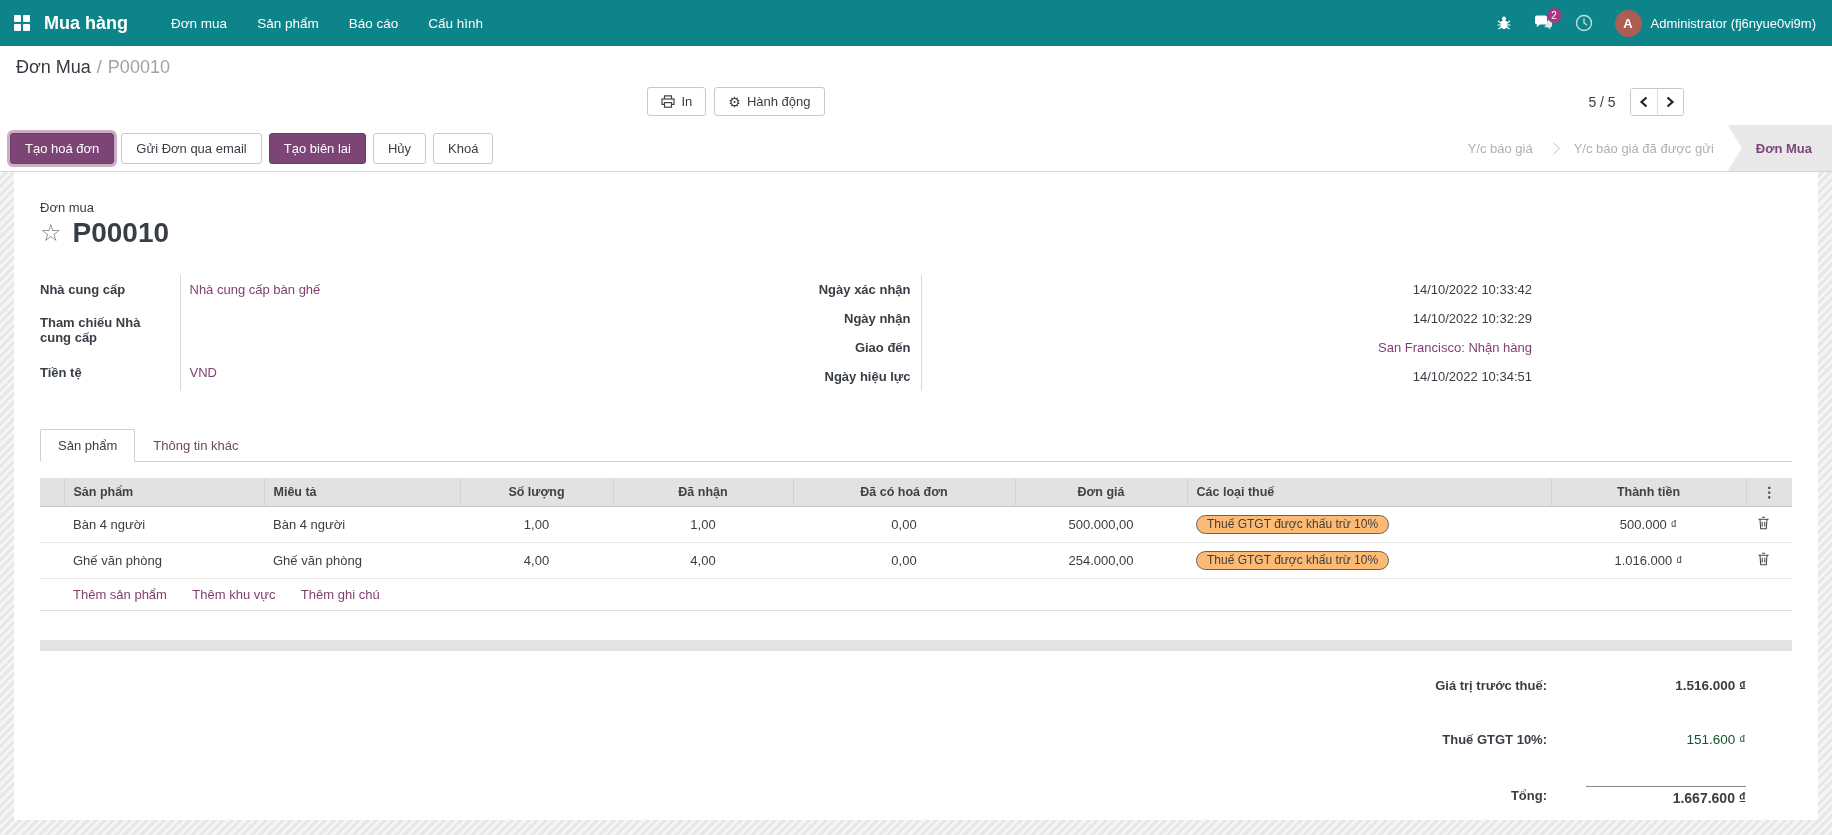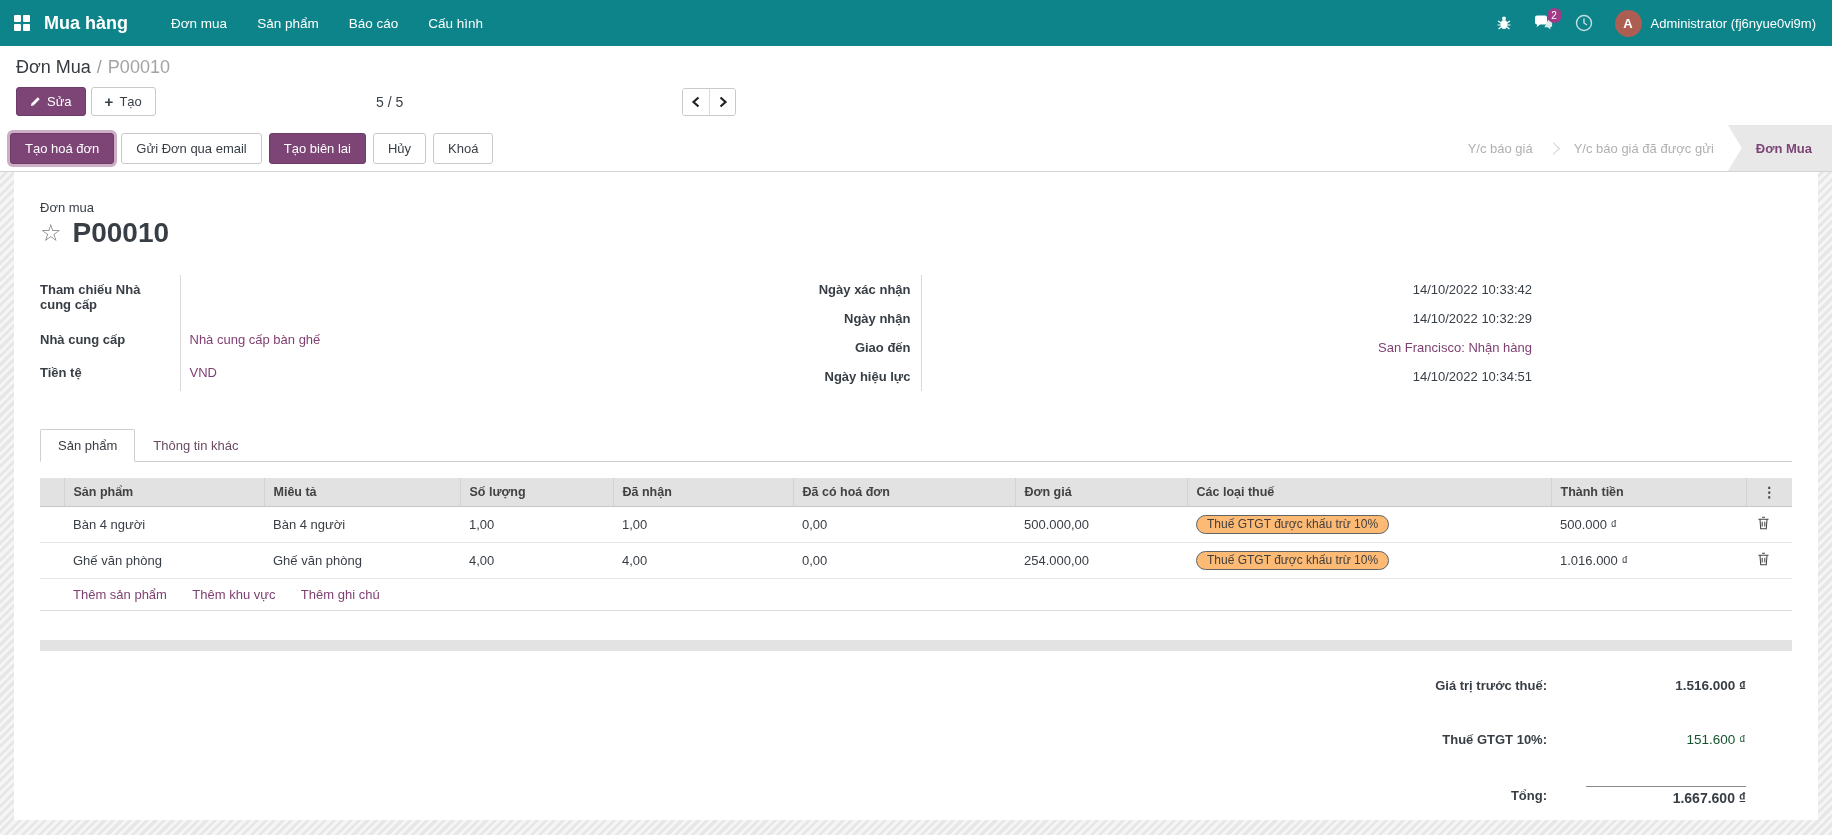--- a/index.html
+++ b/index.html
@@ -38,21 +38,21 @@
 
   
   .control-panel { padding:11px 16px 9px 16px; background:#fff; }
   .breadcrumb { font-size:18px; margin-bottom:9px; }
   .bc-link { color:#343a40; cursor:pointer; }
   .bc-sep { color:#9aa0a6; margin:0 6px; }
   .bc-current { color:#a3a3a3; }
   .cp-row { display:flex; align-items:center; }
   .cp-left { display:flex; gap:5px; width:360px; }
   .cp-center { flex:1; display:flex; justify-content:center; gap:8px; }
-  .cp-right { width:360px; display:flex; justify-content:space-between; align-items:center; gap:14px; }
+  .cp-right { width:360px; display:flex; justify-content:center; align-items:center; gap:14px; }
   .btn {
     height:29px; padding:0 13px; background:#fff; border:1px solid #c9c9c9;
     border-radius:3px; font-size:13px; color:#383e45; cursor:pointer;
     display:inline-flex; align-items:center; gap:6px;
   }
   .btn-primary { background:#7c4576; border-color:#6d3c67; color:#fff; }
   .btn .plus { font-weight:700; font-size:15px; line-height:1; }
   .btn .gear { font-size:14px; line-height:1; }
   .pager-count { font-size:14px; color:#383e45; }
   .pager-btns { display:flex; border:1px solid #c9c9c9; border-radius:3px; overflow:hidden; }
@@ -123,21 +123,21 @@
   }
 
   
   table.list { width:100%; border-collapse:collapse; table-layout:fixed; margin-top:16px; }
   table.list th {
     background:#e2e2e2; font-weight:700; color:#424242; font-size:12.5px;
     padding:6px 9px; border-bottom:1px solid #c6c6c6; cursor:pointer; text-align:left;
     overflow:hidden; white-space:nowrap;
   }
   table.list th + th { border-left:1px solid #d3d3d3; }
-  table.list th.num, table.list td.num { text-align:left; }
+  table.list th.num, table.list td.num { text-align:center; }
   table.list td { padding:8px 9px; font-size:13px; overflow:hidden; white-space:nowrap; }
   table.list tbody tr { border-bottom:1px solid #e8e8e8; background:#fff; }
   .col-handle { width:24px; }
   .col-product { width:200px; }
   .col-desc { width:196px;margin-left:12px; }
   .col-qty { width:153px; }
   .col-recv { width:180px; }
   .col-billed { width:222px; }
   .col-price { width:172px; }
   .col-subtotal { width:195px; }
@@ -211,32 +211,34 @@
       <span class="user-name">Administrator (fj6nyue0vi9m)</span>
     </span>
   </div>
 </header>
 
 <div class="control-panel">
   <div class="breadcrumb">
     <span class="bc-link">Đơn Mua</span><span class="bc-sep">/</span><span class="bc-current">P00010</span>
   </div>
   <div class="cp-row">
-    <div class="cp-left">
-      <button class="btn btn-primary">
+    <div class="cp-center">
+      <button class="btn">
         <span>
-            <svg width="11" height="11" viewBox="0 0 16 16">
-              <path d="M11.3 1.9l2.8 2.8L5 13.8l-3.6.8.8-3.6z" fill="#fff"></path>
+            <svg width="14" height="13" viewBox="0 0 14 13">
+              <path d="M3.5 4V.8h7V4" fill="none" stroke="#444" stroke-width="1.2"></path>
+              <rect x="1" y="4" width="12" height="5.4" fill="none" stroke="#444" stroke-width="1.2"></rect>
+              <rect x="3.5" y="7.6" width="7" height="4.6" fill="#fff" stroke="#444" stroke-width="1.2"></rect>
             </svg>
           </span>
-        <span>Sửa</span>
+        <span>In</span>
       </button>
       <button class="btn">
-        <span class="plus">+</span>
-        <span>Tạo</span>
+        <span class="gear">⚙</span>
+        <span>Hành động</span>
       </button>
     </div>
     <div class="cp-right">
       <span class="pager-count">5 / 5</span>
       <span class="pager-btns">
         <button>
             <svg width="10" height="12" viewBox="0 0 10 12">
               <polyline points="7.5,1.5 2.5,6 7.5,10.5" fill="none" stroke="#222" stroke-width="2.2"></polyline>
             </svg>
           </button>
@@ -272,26 +274,26 @@
     <div class="title-label">Đơn mua</div>
     <div class="title-row">
       <span class="star-icon">☆</span>
       <h1 class="record-title">P00010</h1>
     </div>
 
     <div class="groups">
       <table class="group group-left">
         <tbody>
             <tr>
+          <td class="f-label">Nhà cung cấp</td>
+          <td class="f-value"><span class="f-link">Nhà cung cấp bàn ghế</span></td>
+        </tr>
+        <tr>
           <td class="f-label">Tham chiếu Nhà cung cấp</td>
           <td class="f-value"></td>
-        </tr>
-        <tr>
-          <td class="f-label">Nhà cung cấp</td>
-          <td class="f-value"><span class="f-link">Nhà cung cấp bàn ghế</span></td>
         </tr>
         <tr>
           <td class="f-label">Tiền tệ</td>
           <td class="f-value"><span class="f-link">VND</span></td>
         </tr>
       </tbody>
         </table>
       <table class="group group-right">
         <tbody>
             <tr>

